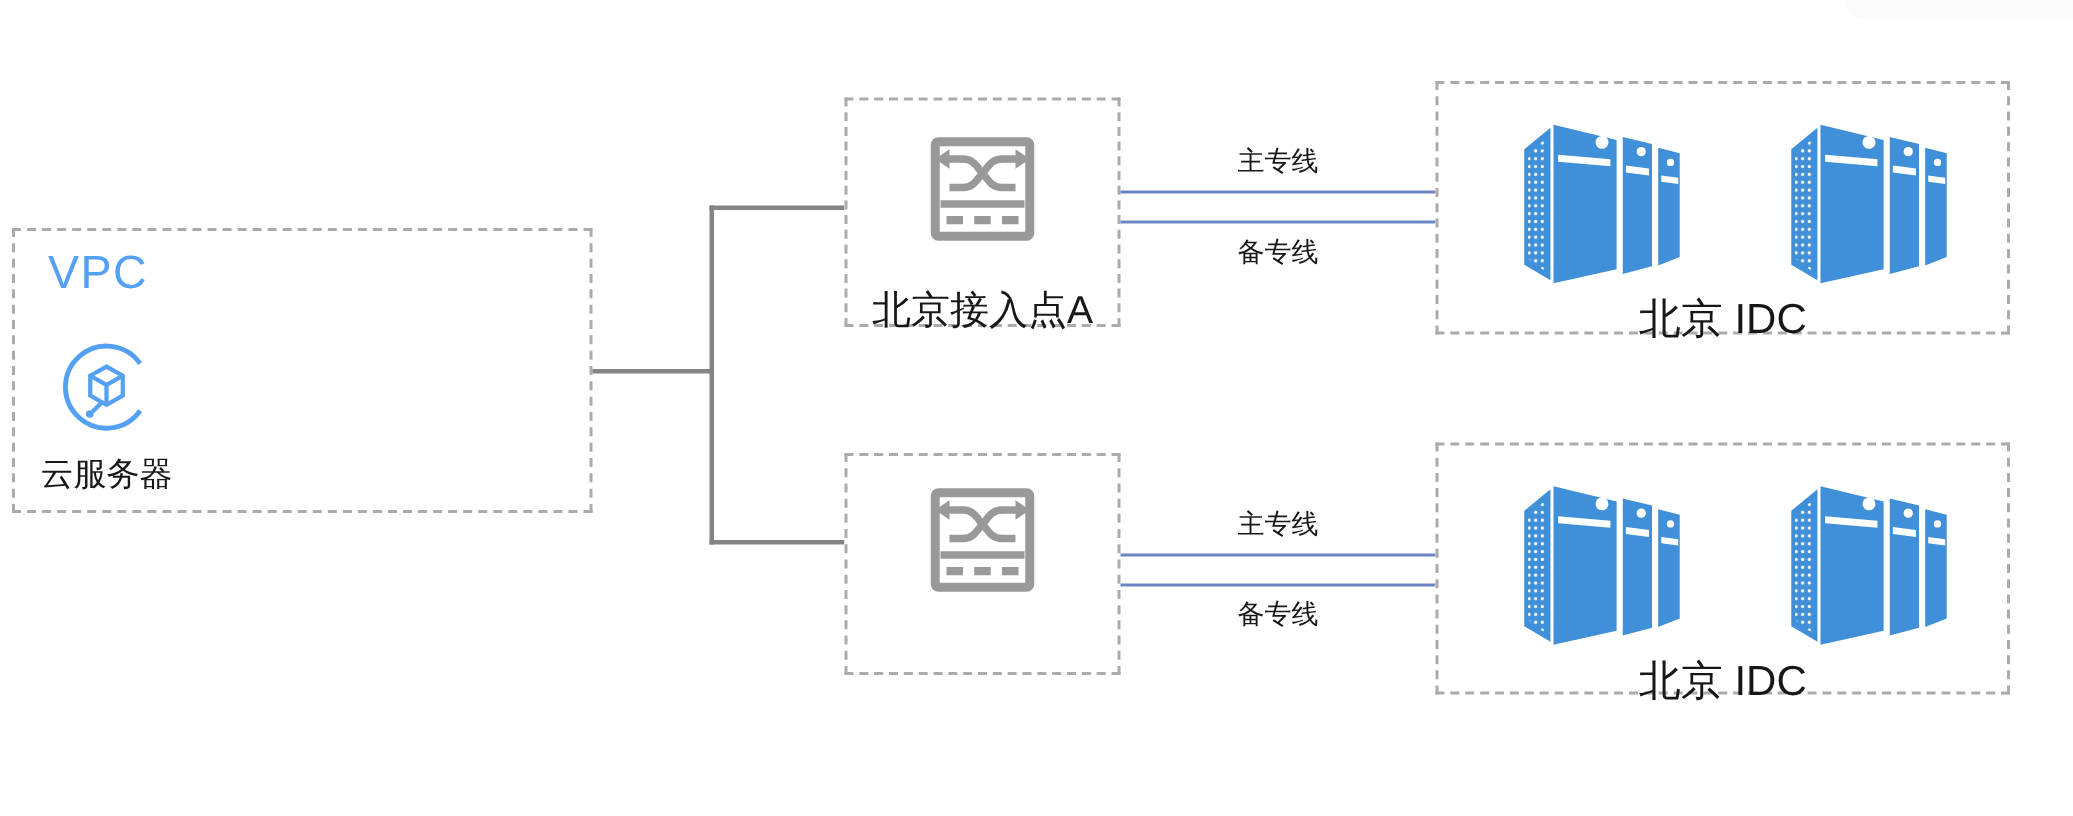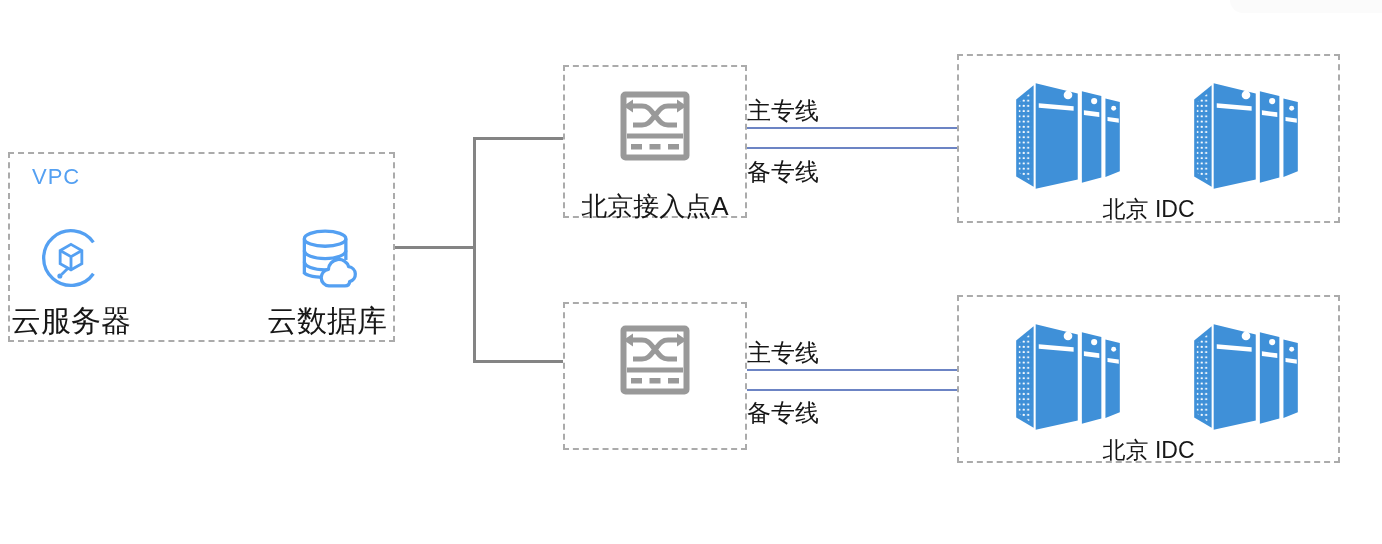--- a/index.html
+++ b/index.html
@@ -22,29 +22,29 @@
   }
   .dashed-box{
     position:absolute;
     border:2px dashed var(--border-gray);
     background:#ffffff;
   }
   
   .vpc-box{left:8px;top:152px;width:387px;height:190px;}
   .vpc-title{
     position:absolute;left:22px;top:10px;
-    font-size:22px;color:var(--accent-blue);
+    font-size:31px;color:var(--accent-blue);
     letter-spacing:1px;
   }
   .service-item{
     position:absolute;top:72px;width:120px;
     display:flex;flex-direction:column;align-items:center;
   }
   .service-item .svc-icon{width:66px;height:66px;}
-  .service-item .svc-label{margin-top:9px;font-size:30px;white-space:nowrap;text-align:right;}
+  .service-item .svc-label{margin-top:9px;font-size:22px;white-space:nowrap;text-align:right;}
   .svc-1{left:1px;}
   .svc-2{left:142px;}
   .svc-3{left:257px;}
   
   .ap-box{left:563px;width:184px;}
   .ap-a{top:65px;height:153px;}
   .ap-b{top:302px;height:148px;}
   .ap-icon{position:absolute;left:55px;width:70px;height:70px;}
   .ap-a .ap-icon{top:24px;}
   .ap-b .ap-icon{top:21px;}
@@ -56,37 +56,37 @@
   .ap-b .ap-label{top:104px;}
   
   .idc-box{left:957px;width:383px;}
   .idc-1{top:54px;height:169px;}
   .idc-2{top:295px;height:168px;}
   .server-icon{position:absolute;width:118px;height:118px;}
   .server-a{left:50px;top:22px;}
   .server-b{left:228px;top:22px;}
   .idc-label{
     position:absolute;left:0;width:100%;top:138px;text-align:center;
-    font-size:23px;white-space:nowrap;
+    font-size:28px;white-space:nowrap;
   }
   
   .conn{position:absolute;background:var(--connector-gray);}
   .conn-h-vpc{left:395px;top:246px;width:80px;height:3px;}
   .conn-v{left:473px;top:137px;width:3px;height:226px;}
   .conn-h-a{left:473px;top:137px;width:90px;height:3px;}
   .conn-h-b{left:473px;top:360px;width:90px;height:3px;}
   
   .link-line{position:absolute;left:747px;width:210px;height:2px;background:var(--link-blue);}
   .ll-1a{top:127px;}
   .ll-1b{top:147px;}
   .ll-2a{top:369px;}
   .ll-2b{top:389px;}
   .link-label{
-    position:absolute;left:747px;width:210px;text-align:left;
-    font-size:24px;white-space:nowrap;
+    position:absolute;left:747px;width:210px;text-align:center;
+    font-size:18px;white-space:nowrap;
   }
   .lk-1p{top:95px;}
   .lk-1b{top:156px;}
   .lk-2p{top:337px;}
   .lk-2b{top:397px;}
   
   .sw-stroke{stroke:var(--switch-gray);fill:none;}
   .sw-fill{fill:var(--switch-gray);}
   .srv-fill{fill:var(--server-blue);}
   .acc-stroke{stroke:var(--accent-blue);fill:none;}
@@ -141,32 +141,20 @@
       <path d="M58.75,17.4 A29,29 0 1 0 58.75,50.65" class="acc-stroke" stroke-width="3.5"></path>
       <path d="M35,19.5 L46.5,26 L46.5,40 L35,46.5 L23.5,40 L23.5,26 Z" class="acc-stroke" stroke-width="3"></path>
       <path d="M23.5,26 L35,32.5 L46.5,26 M35,32.5 L35,46.5" class="acc-stroke" stroke-width="3"></path>
       <path d="M31.5,45 L25,51.5" class="acc-stroke" stroke-width="3"></path>
       <circle cx="23.2" cy="53" r="2.7" class="acc-fill"></circle>
     </svg>
     <div class="svc-label">云服务器</div>
   </div>
 
 
-  <div class="service-item svc-3">
-    <svg class="svc-icon" viewBox="0 0 70 70">
-      <ellipse cx="33" cy="13.5" rx="22" ry="8" class="acc-stroke" stroke-width="3.5"></ellipse>
-      <path d="M11,13.5 V51" class="acc-stroke" stroke-width="3.5"></path>
-      <path d="M55,13.5 V36" class="acc-stroke" stroke-width="3.5"></path>
-      <path d="M11,26 A22,8.5 0 0 0 55,26" class="acc-stroke" stroke-width="3.5"></path>
-      <path d="M11,38 A22,8.5 0 0 0 55,38" class="acc-stroke" stroke-width="3.5"></path>
-      <path d="M11,50 A22,8.5 0 0 0 40,53.6" class="acc-stroke" stroke-width="3.5"></path>
-      <path d="M37,63.5 a8.8,8.8 0 0 1 -0.5,-17.5 a11,11 0 0 1 21.5,-2.8 a8,8 0 0 1 1,15.7 q-0.3,4.6 -5,4.6 h-17 z" fill="#ffffff" class="acc-stroke" stroke-width="3.5" stroke-linejoin="round" style="fill:#ffffff"></path>
-    </svg>
-    <div class="svc-label">云数据库</div>
-  </div>
 </div>
 
 <div class="conn conn-h-vpc"></div>
 <div class="conn conn-v"></div>
 <div class="conn conn-h-a"></div>
 <div class="conn conn-h-b"></div>
 
 <div class="dashed-box ap-box ap-a">
   <svg class="ap-icon" viewBox="0 0 70 70">
       <use href="#sym-switch"></use>

